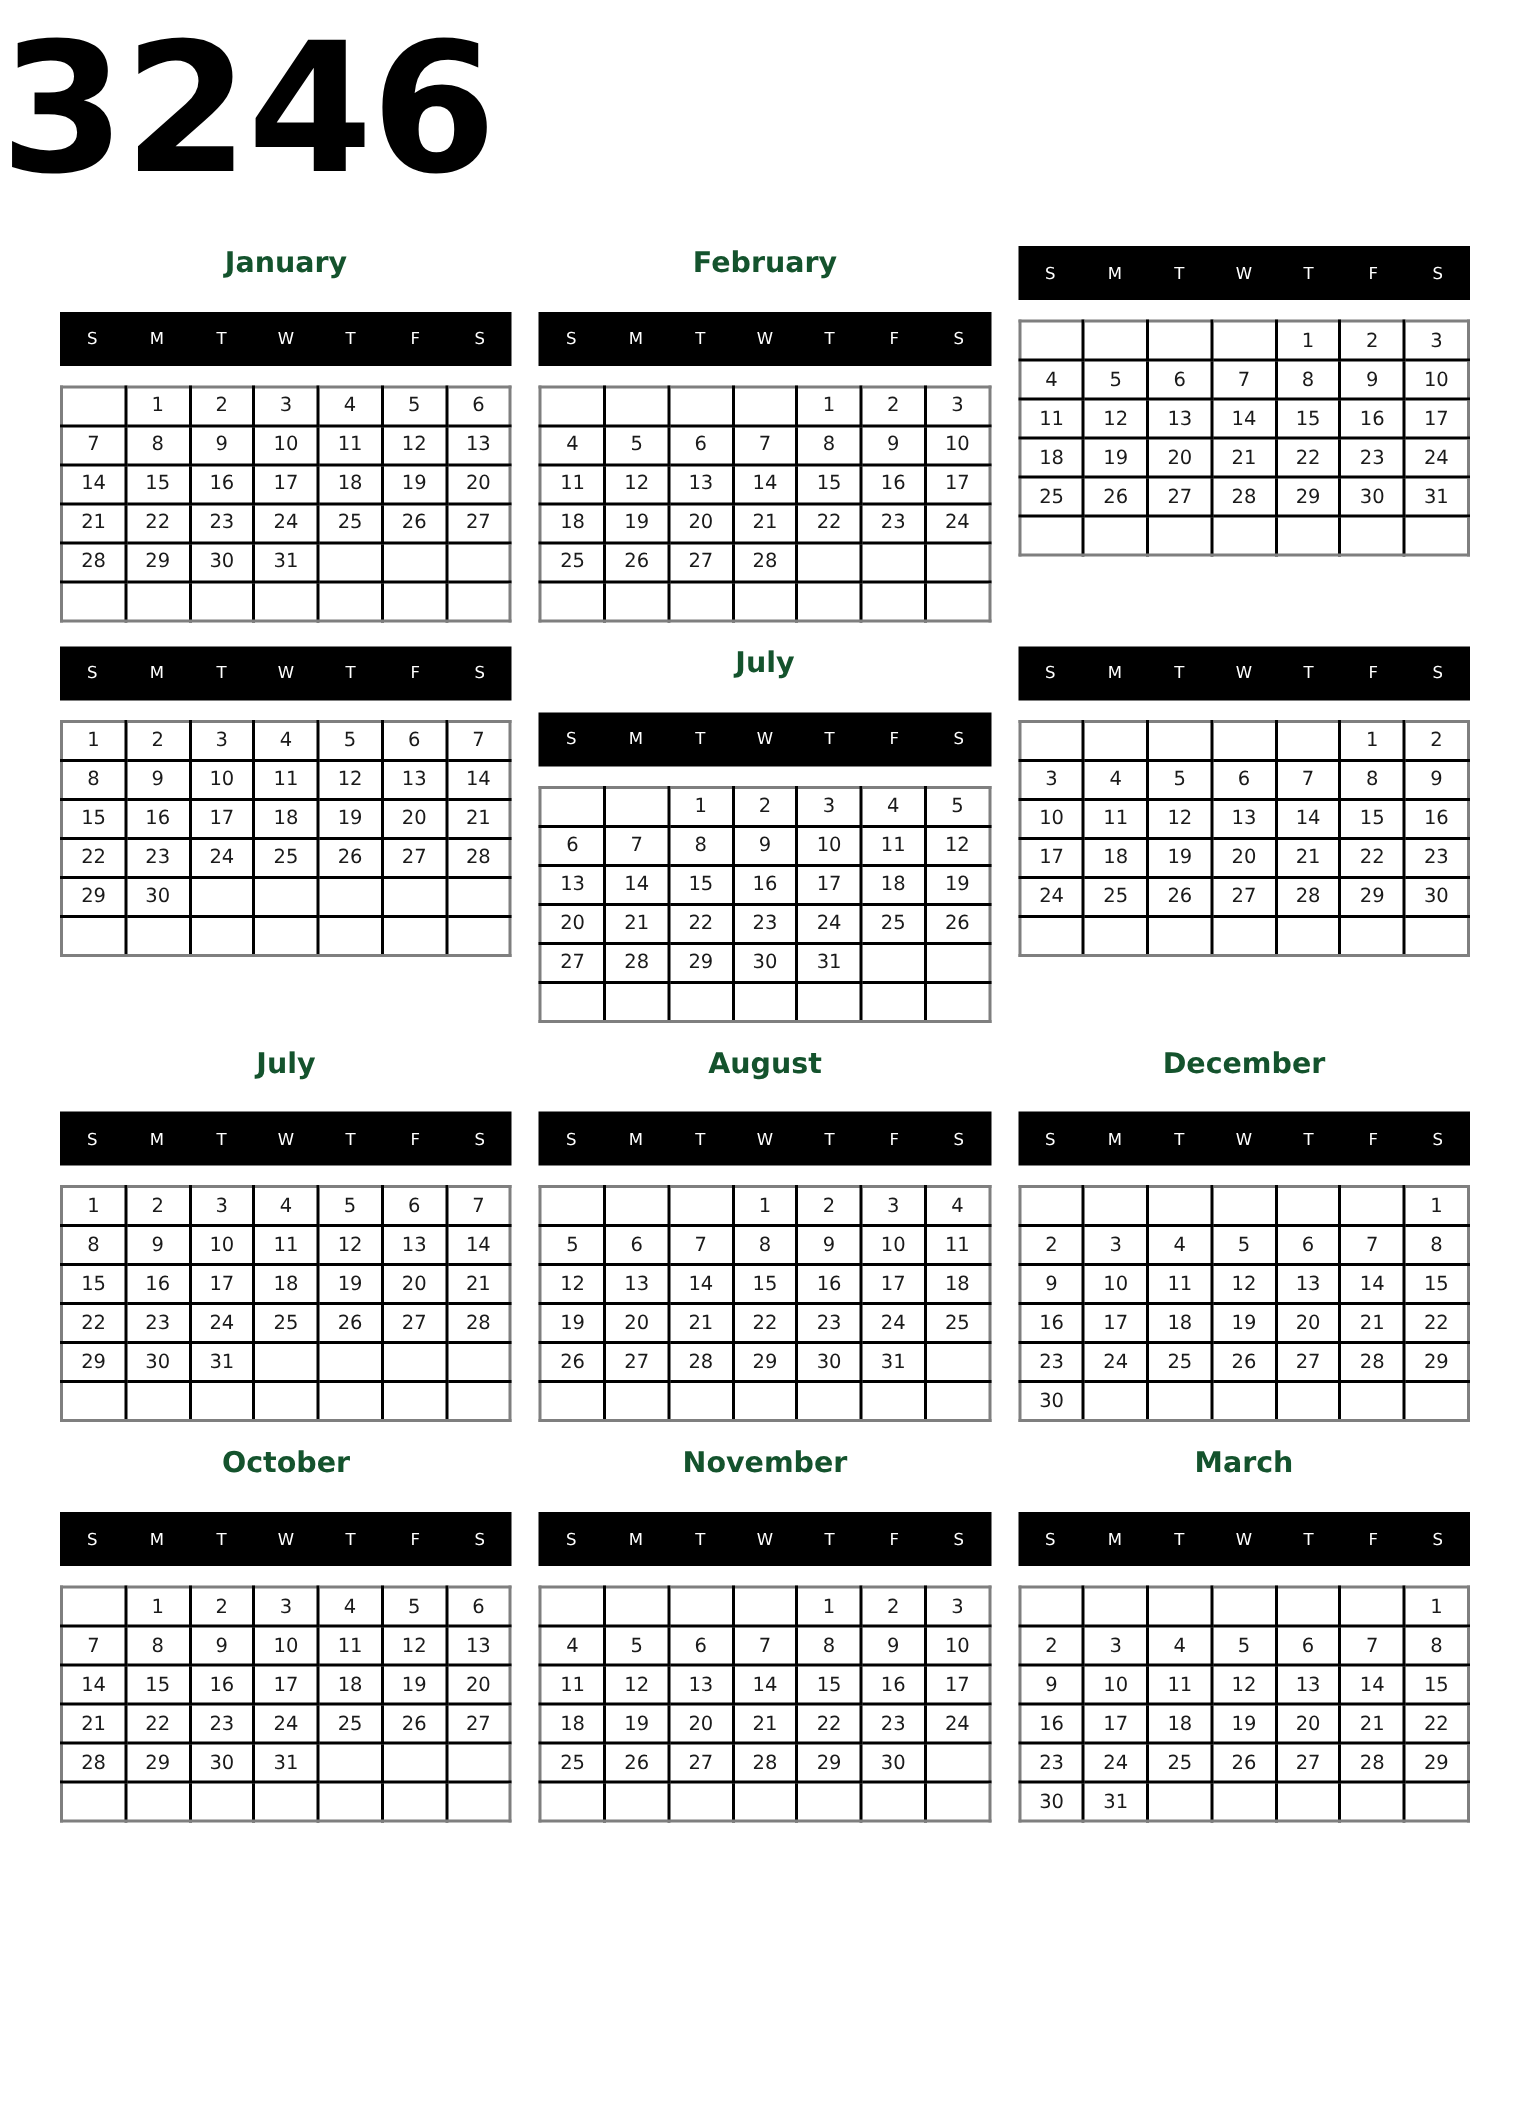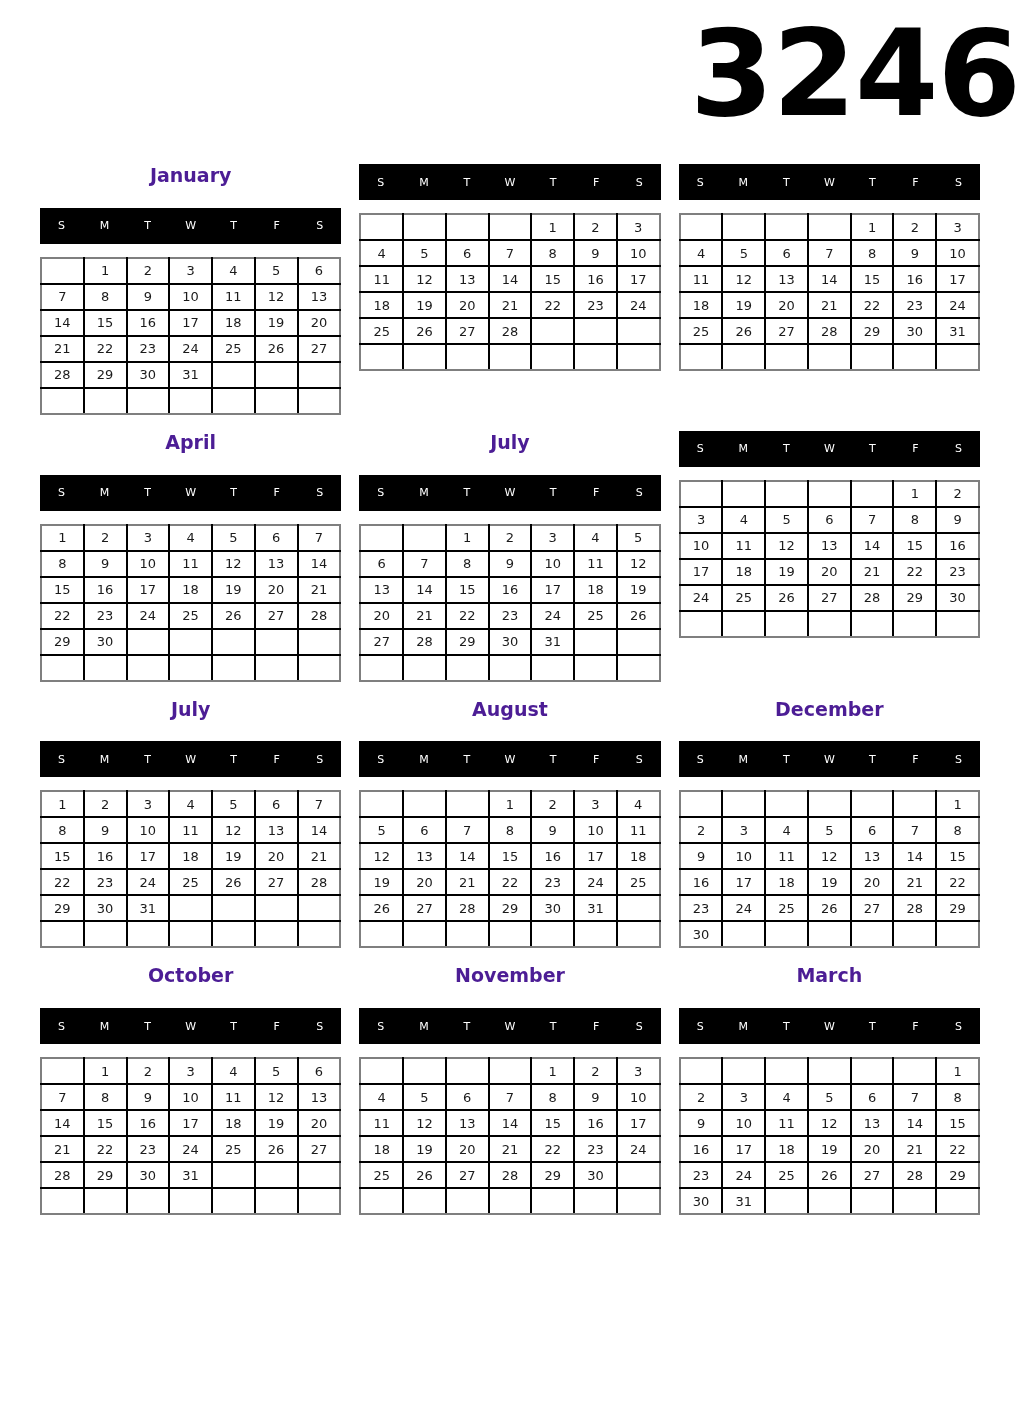--- a/index.html
+++ b/index.html
@@ -8,42 +8,42 @@
     padding: 0;
     background: #ffffff;
     font-family: "DejaVu Sans", sans-serif;
   }
   body {
     width: 1020px;
     height: 1412px;
     overflow: hidden;
   }
   .year-title {
-    text-align: right;
+    text-align: left;
     font-size: 120px;
     font-weight: bold;
     line-height: 1.0;
     margin: 14px 0 0 0;
     color: #000000;
     letter-spacing: -1px;
   }
   .months-grid {
     display: grid;
     grid-template-columns: repeat(3, 1fr);
     column-gap: 18px;
     row-gap: 16px;
     padding: 0 40px;
     margin-top: 30px;
   }
   .month-block { width: 100%; }
   .month-name {
     text-align: center;
     font-size: 19px;
     font-weight: bold;
-    color: #4c1d95;
+    color: #14532d;
     line-height: 1.2;
     margin: 0 0 21px 0;
   }
   .dow-bar {
     display: flex;
     align-items: center;
     height: 36px;
     background: #000000;
     margin-bottom: 13px;
   }
@@ -146,20 +146,21 @@
             <td></td>
             <td></td>
             <td></td>
             <td></td>
           </tr>
         </tbody>
     </table>
   </div>
 
   <div class="month-block">
+    <div class="month-name">February</div>
     <div class="dow-bar">
         <span class="dow">S</span>
         <span class="dow">M</span>
         <span class="dow">T</span>
         <span class="dow">W</span>
         <span class="dow">T</span>
         <span class="dow">F</span>
         <span class="dow">S</span>
       </div>
     <table class="cal-table">
@@ -286,21 +287,20 @@
             <td></td>
             <td></td>
             <td></td>
             <td></td>
           </tr>
         </tbody>
     </table>
   </div>
 
   <div class="month-block">
-    <div class="month-name">April</div>
     <div class="dow-bar">
         <span class="dow">S</span>
         <span class="dow">M</span>
         <span class="dow">T</span>
         <span class="dow">W</span>
         <span class="dow">T</span>
         <span class="dow">F</span>
         <span class="dow">S</span>
       </div>
     <table class="cal-table">

